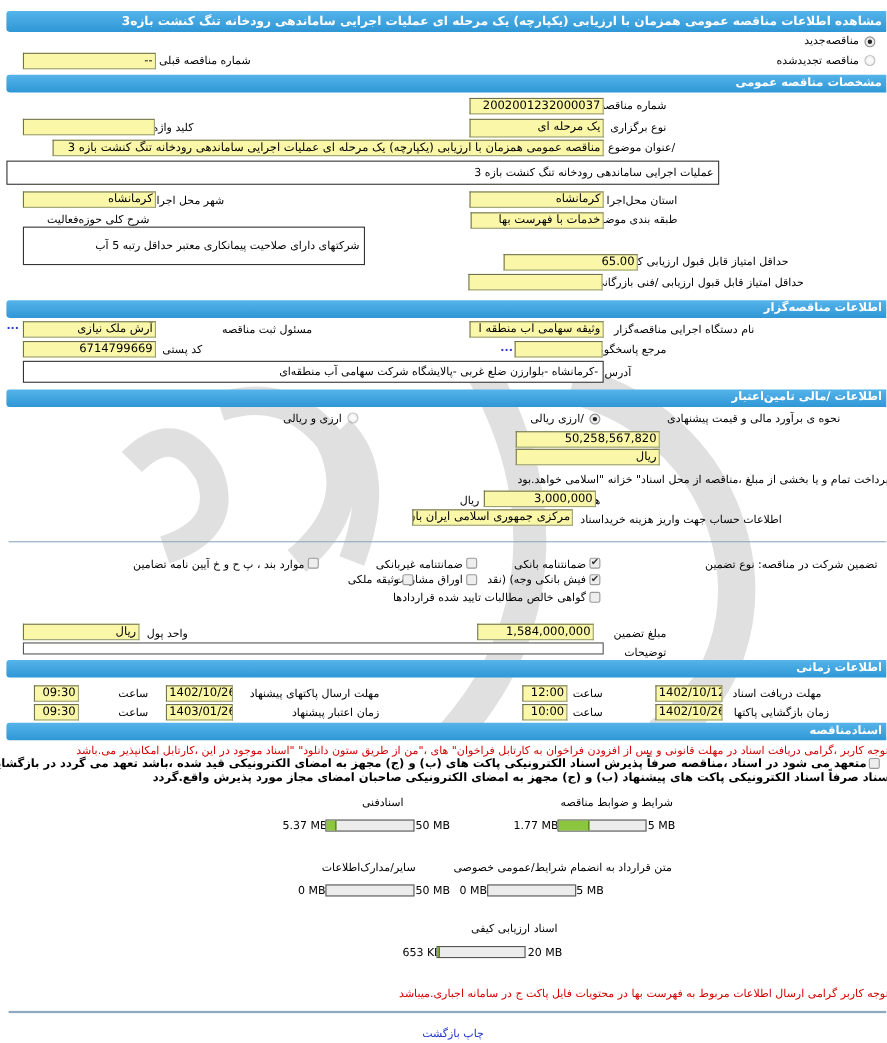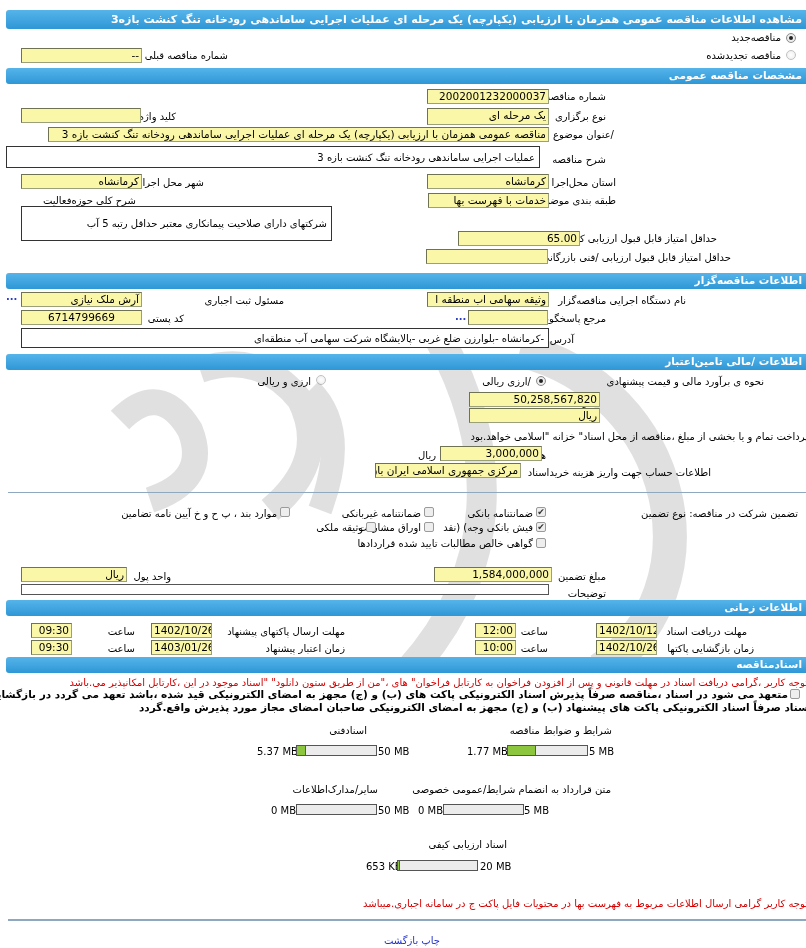--- a/index.html
+++ b/index.html
@@ -92,21 +92,21 @@
 
 <span class="lbl" style="right:200px; top:111px;">نوع برگزاری</span>
 <div class="fld" style="left:427px; top:108px; width:122px; height:17px;">یک مرحله ای</div>
 <span class="lbl" style="right:630px; top:111px;">کلید واژه</span>
 <div class="fld" style="left:21px; top:108px; width:120px;"></div>
 
 <span class="lbl" style="right:192px; top:129px;">/عنوان موضوع مناقصه</span>
 <div class="fld" style="left:48px; top:127px; width:501px;">مناقصه عمومی همزمان با ارزیابی (یکپارچه) یک مرحله ای عملیات اجرایی ساماندهی رودخانه تنگ کنشت بازه 3</div>
 
 <span class="lbl" style="right:200px; top:154px;">شرح مناقصه</span>
-<div class="box" style="left:6px; top:146px; width:534px; height:22px;">
+<div class="box" style="left:6px; top:146px; width:648px; height:22px;">
   <span>عملیات اجرایی ساماندهی رودخانه تنگ کنشت بازه 3</span>
 </div>
 
 <span class="lbl" style="right:190px; top:177px;">استان محل‌اجرا</span>
 <div class="fld" style="left:427px; top:174px; width:122px;">کرمانشاه</div>
 <span class="lbl" style="right:602px; top:177px;">شهر محل اجرا</span>
 <div class="fld" style="left:21px; top:174px; width:121px;">کرمانشاه</div>
 
 <span class="lbl" style="right:190px; top:195px;">طبقه بندی موضوعی</span>
 <div class="fld" style="left:428px; top:193px; width:121px;">خدمات با فهرست بها</div>
@@ -117,29 +117,29 @@
 
 <span class="lbl" style="right:89px; top:233px;">حداقل امتیاز قابل قبول ارزیابی کیفی</span>
 <div class="fld ltr" style="left:426px; top:231px; width:122px;margin-left:32px;">65.00</div>
 <span class="lbl" style="right:75px; top:252px;">حداقل امتیاز قابل قبول ارزیابی /فنی بازرگانی</span>
 <div class="fld" style="left:426px; top:249px; width:122px;"></div>
 
 <div class="hdr" style="top:273px;">اطلاعات مناقصه‌گزار</div>
 
 <span class="lbl" style="right:120px; top:295px;">نام دستگاه اجرایی مناقصه‌گزار</span>
 <div class="fld" style="left:427px; top:292px; width:122px;">وثیقه سهامی اب منطقه ا</div>
-<span class="lbl" style="right:522px; top:295px;">مسئول ثبت اجباری</span>
+<span class="lbl" style="right:522px; top:295px;">مسئول ثبت مناقصه</span>
 <div class="fld" style="left:21px; top:292px; width:121px;">آرش ملک نیازی</div>
 <span class="dots" style="left:6px; top:291px;">...</span>
 
 <span class="lbl" style="right:200px; top:313px;">مرجع پاسخگویی</span>
 <div class="fld" style="left:468px; top:310px; width:80px;"></div>
 <span class="dots" style="left:455px; top:311px;">...</span>
 <span class="lbl" style="right:622px; top:313px;">کد پستی</span>
-<div class="fld ltr" style="left:21px; top:310px; width:121px;text-align:center;">6714799669</div>
+<div class="fld ltr" style="left:21px; top:310px; width:121px;">6714799669</div>
 
 <span class="lbl" style="right:232px; top:334px;">آدرس</span>
 <div class="box" style="left:21px; top:328px; width:528px; height:20px;">
   <span>-کرمانشاه -بلوارزن ضلع غربی -پالایشگاه شرکت سهامی آب منطقه‌ای</span>
 </div>
 
 <div class="hdr" style="top:354px;">اطلاعات /مالی تامین‌اعتبار</div>
 
 <span class="lbl" style="right:42px; top:376px;">نحوه ی برآورد مالی و قیمت پیشنهادی</span>
 <div class="radio on" style="right:260px; top:376px;"></div>
@@ -175,21 +175,21 @@
 <span class="lbl" style="right:273px; top:522px;">فیش بانکی وجه) (نقد</span>
 <div class="chk" style="right:372px; top:522px;"></div>
 <span class="lbl" style="right:385px; top:522px;">اوراق مشارکت</span>
 <div class="chk" style="right:430px; top:522px;"></div>
 <span class="lbl" style="right:443px; top:522px;">وثیقه ملکی</span>
 
 <div class="chk" style="right:260px; top:538px;"></div>
 <span class="lbl" style="right:273px; top:538px;">گواهی خالص مطالبات تایید شده قراردادها</span>
 
 <span class="lbl" style="right:200px; top:571px;">مبلغ تضمین</span>
-<div class="fld ltr" style="left:434px; top:567px; width:118px;">1,584,000,000</div>
+<div class="fld ltr" style="left:434px; top:567px; width:106px;">1,584,000,000</div>
 <span class="lbl" style="right:635px; top:571px;">واحد پول</span>
 <div class="fld" style="left:21px; top:567px; width:106px;">ریال</div>
 
 <span class="lbl" style="right:200px; top:588px;">توضیحات</span>
 <div class="box" style="left:21px; top:584px; width:528px; height:11px; border-color:#555;"></div>
 
 <div class="hdr" style="top:600px;">اطلاعات زمانی</div>
 
 <span class="lbl" style="right:59px; top:626px;">مهلت دریافت اسناد</span>
 <div class="fld ltr" style="left:596px; top:623px; width:61px;">1402/10/12</div>

